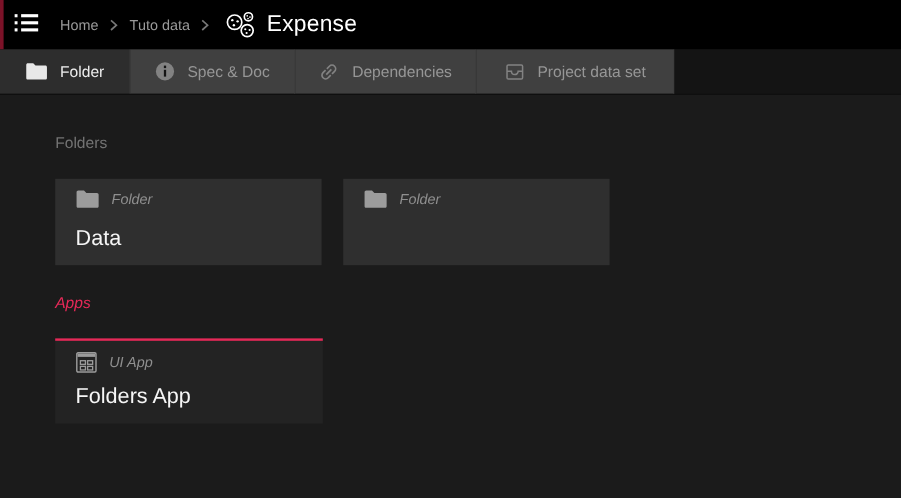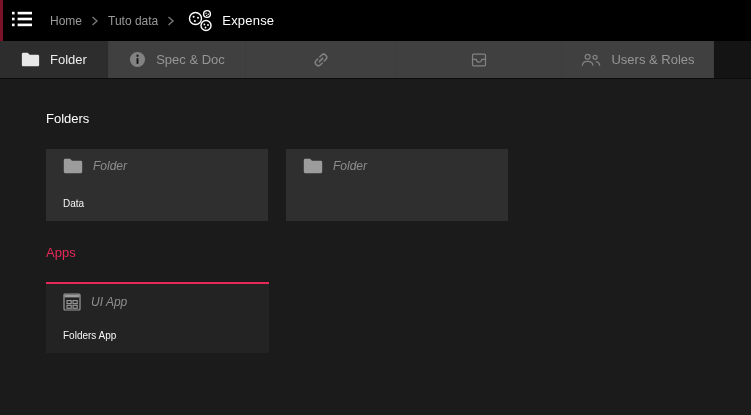--- a/index.html
+++ b/index.html
@@ -11,43 +11,43 @@
   .app { width:751px; height:415px; display:flex; flex-direction:column; }
 
   
   .top-bar { flex:0 0 41px; height:41px; background:#000; display:flex; align-items:center; position:relative; }
   .accent-edge { position:absolute; left:0; top:0; width:3px; height:41px; background:var(--accent-dark,#7c1228); }
   .menu-btn { margin-left:12px; background:none; border:none; color:#fff; display:flex; align-items:center; cursor:pointer; }
   .breadcrumb { display:flex; align-items:center; margin-left:18px; }
   .crumb { color:#9a9a9a; font-size:12px; text-decoration:none; cursor:pointer; }
   .sep { margin:0 9px; display:flex; align-items:center; }
   .proj-icon { color:#fff; display:flex; margin:0 8px 0 3px; }
-  .current { color:#fff; font-size:13px; letter-spacing:.2px; }
+  .current { color:#fff; font-size:19px; letter-spacing:.2px; }
 
   
   .tabs { flex:0 0 38px; height:38px; display:flex; background:#141414; border-bottom:1px solid #0c0c0c; }
   .tab { display:flex; align-items:center; justify-content:center; gap:10px;
          font-size:13px; color:#969696; border-right:1px solid #3d3d3d; cursor:pointer; background:#404040; }
   .tab .ticon { display:flex; color:#828282; }
   .tab.active { background:#2d2d2d; color:#ededed; }
   .tab.active .ticon { color:#e8e8e8; }
   .t0{width:109px} .t1{width:137px} .t2{width:151px} .t3{width:165px} .t4{width:152px}
   .tab-filler { flex:1; background:#141414; }
 
   
   .content { flex:1; padding:32px 0 0 46px; background:#1b1b1b; }
-  .section-title { font-size:13px; font-weight:400; color:#ffffff; }
+  .section-title { font-size:13px; font-weight:400; color:#737373; }
   .cards { display:flex; gap:18px; margin-top:23px; }
   .card { width:222px; height:72px; background:#2f2f2f; padding:9px 14px 12px 17px;
           display:flex; flex-direction:column; justify-content:space-between; cursor:pointer; }
   .card-head { display:flex; align-items:center; gap:10px; }
   .card-head .cicon { display:flex; color:#9c9c9c; }
   .card-type { font-style:italic; font-size:12px; color:#8f8f8f; }
-  .card-title { font-size:10px; color:#f5f5f5; }
-  .apps-title { margin-top:24px; color:var(--accent,#e62958); }
+  .card-title { font-size:18px; color:#f5f5f5; }
+  .apps-title { margin-top:24px; color:var(--accent,#e62958);font-style:italic; }
   .card--app { width:223px; height:71px; background:#232323; border-top:2px solid var(--accent,#e62958); margin-top:22px; }
 </style>
 </head>
 <body>
 
 <div class="app">
 
   <header class="top-bar">
     <div class="accent-edge"></div>
     <button class="menu-btn">
@@ -121,43 +121,32 @@
       <span>Spec &amp; Doc</span>
     </div>
     <div class="tab t2">
       <span class="ticon">
         <svg width="18" height="18" viewBox="0 0 24 24">
           <g transform="rotate(-45 12 12)">
             <path d="M3.9 12c0-1.7 1.4-3.1 3.1-3.1h4V7H7a5 5 0 0 0 0 10h4v-1.9H7A3.1 3.1 0 0 1 3.9 12zM8 13h8v-2H8v2zm9-6h-4v1.9h4a3.1 3.1 0 0 1 0 6.2h-4V17h4a5 5 0 0 0 0-10z" fill="currentColor"></path>
           </g>
         </svg>
       </span>
+      <span>Dependencies</span>
     </div>
     <div class="tab t3">
       <span class="ticon">
         <svg width="18" height="18" viewBox="0 0 20 20">
           <g stroke="currentColor" stroke-width="1.4" fill="none">
             <rect x="2.8" y="3.5" width="14.4" height="13" rx="1.2"></rect>
             <path d="M2.8 9.3 h4.1 a3.1 3.1 0 0 0 6.2 0 h4.1"></path>
           </g>
         </svg>
       </span>
-    </div>
-    <div class="tab t4">
-      <span class="ticon">
-        <svg width="21" height="16" viewBox="0 0 22 16">
-          <g stroke="currentColor" stroke-width="1.3" fill="none">
-            <circle cx="8" cy="4.6" r="2.6"></circle>
-            <path d="M2.5 14 c0-3 2.6-4.6 5.5-4.6 s5.5 1.6 5.5 4.6"></path>
-            <circle cx="15.8" cy="5.2" r="2.1"></circle>
-            <path d="M16.6 9.6 c2.3 0.3 4 1.8 4 4.4"></path>
-          </g>
-        </svg>
-      </span>
-      <span>Users &amp; Roles</span>
+      <span>Project data set</span>
     </div>
     <div class="tab-filler"></div>
   </nav>
 
   <main class="content">
 
     <h2 class="section-title">Folders</h2>
     <div class="cards">
       <div class="card">
         <div class="card-head">

